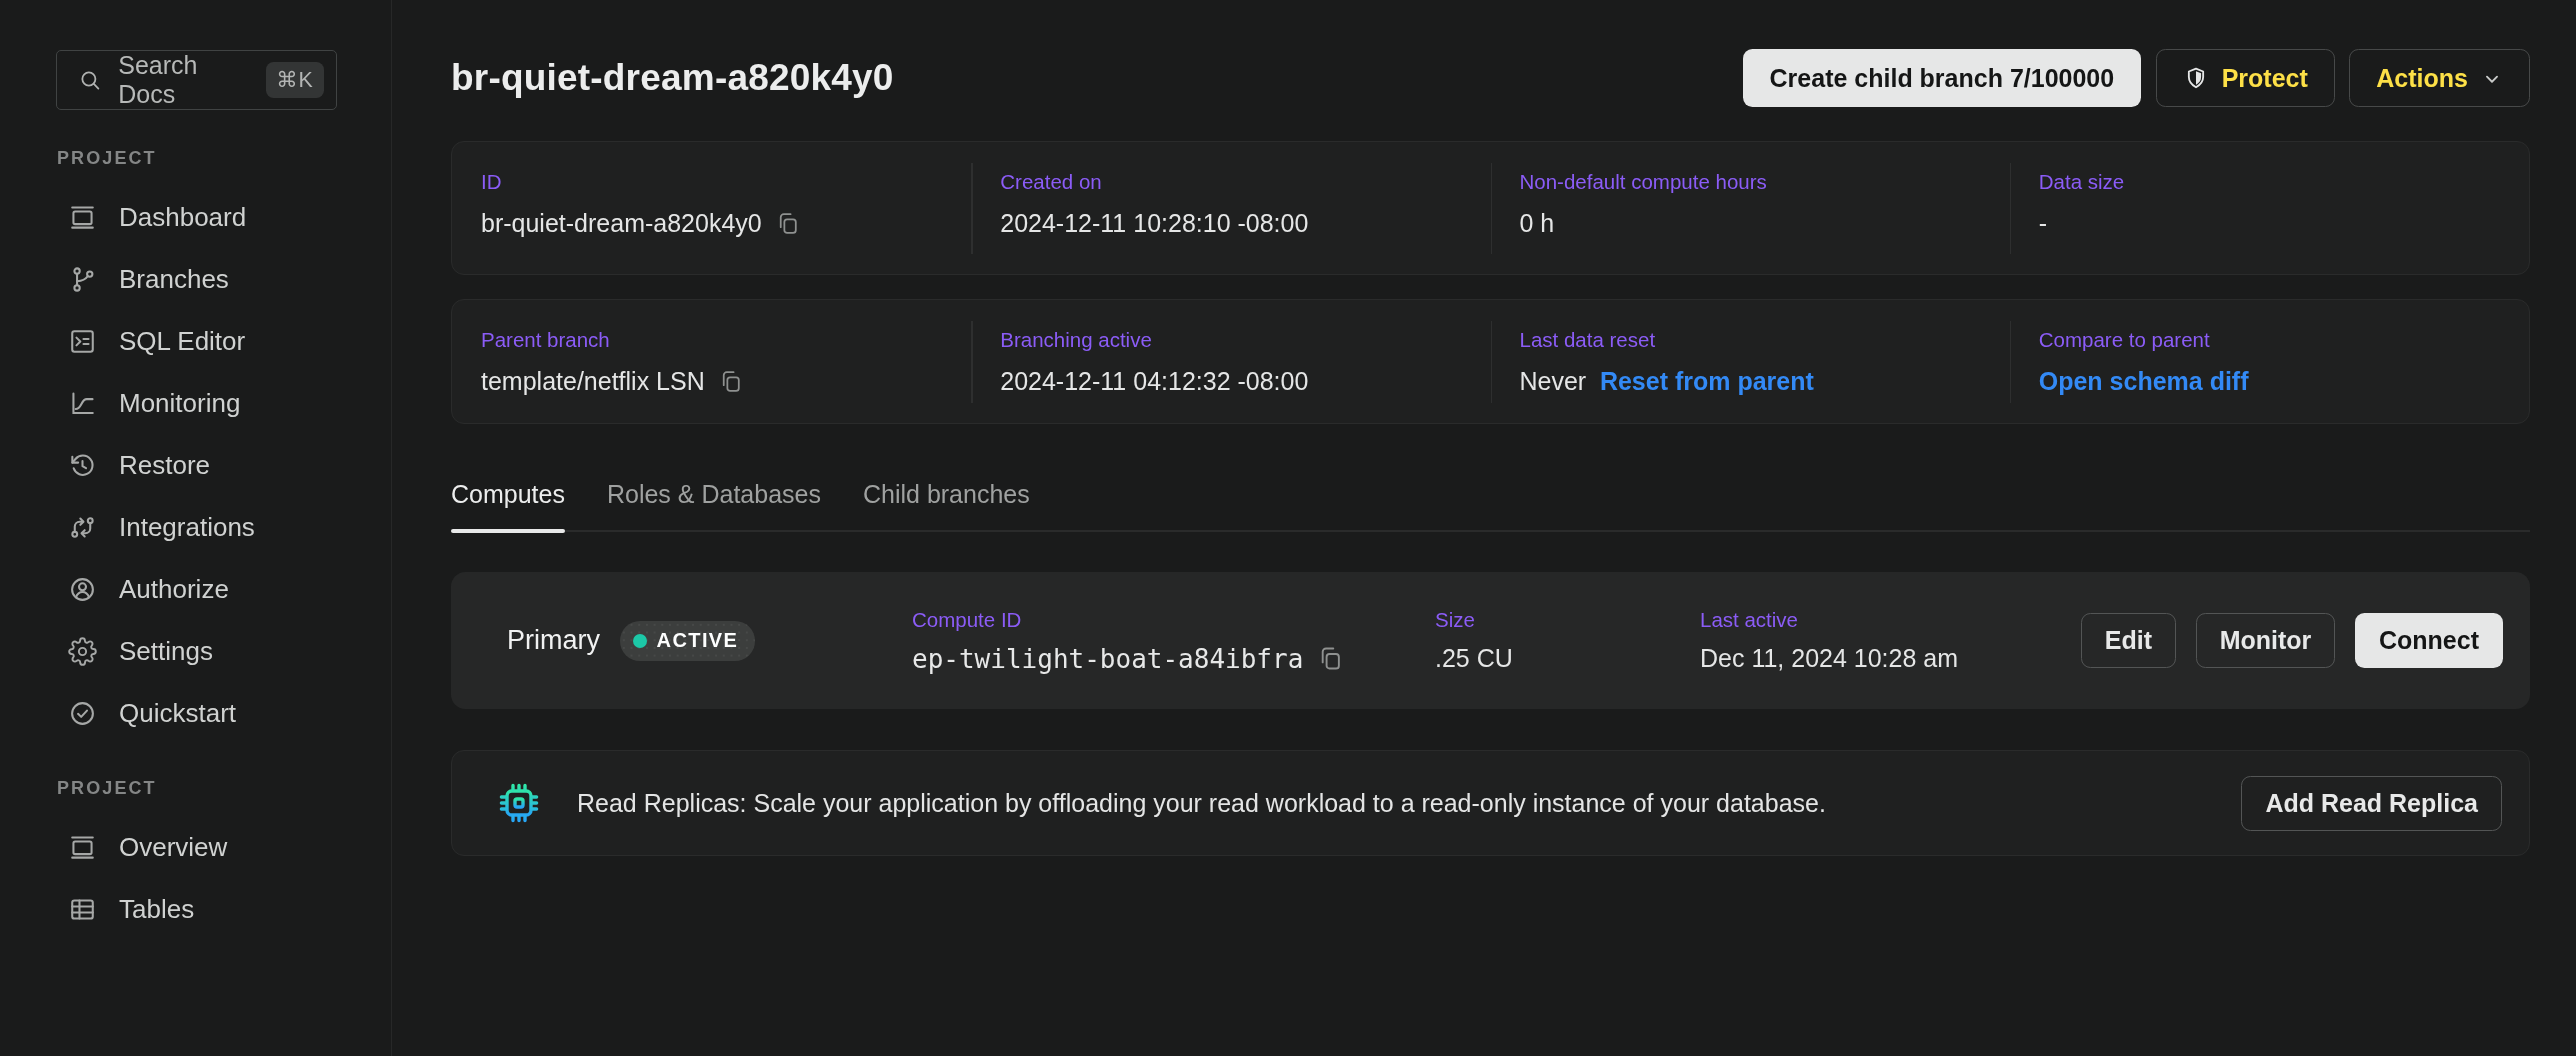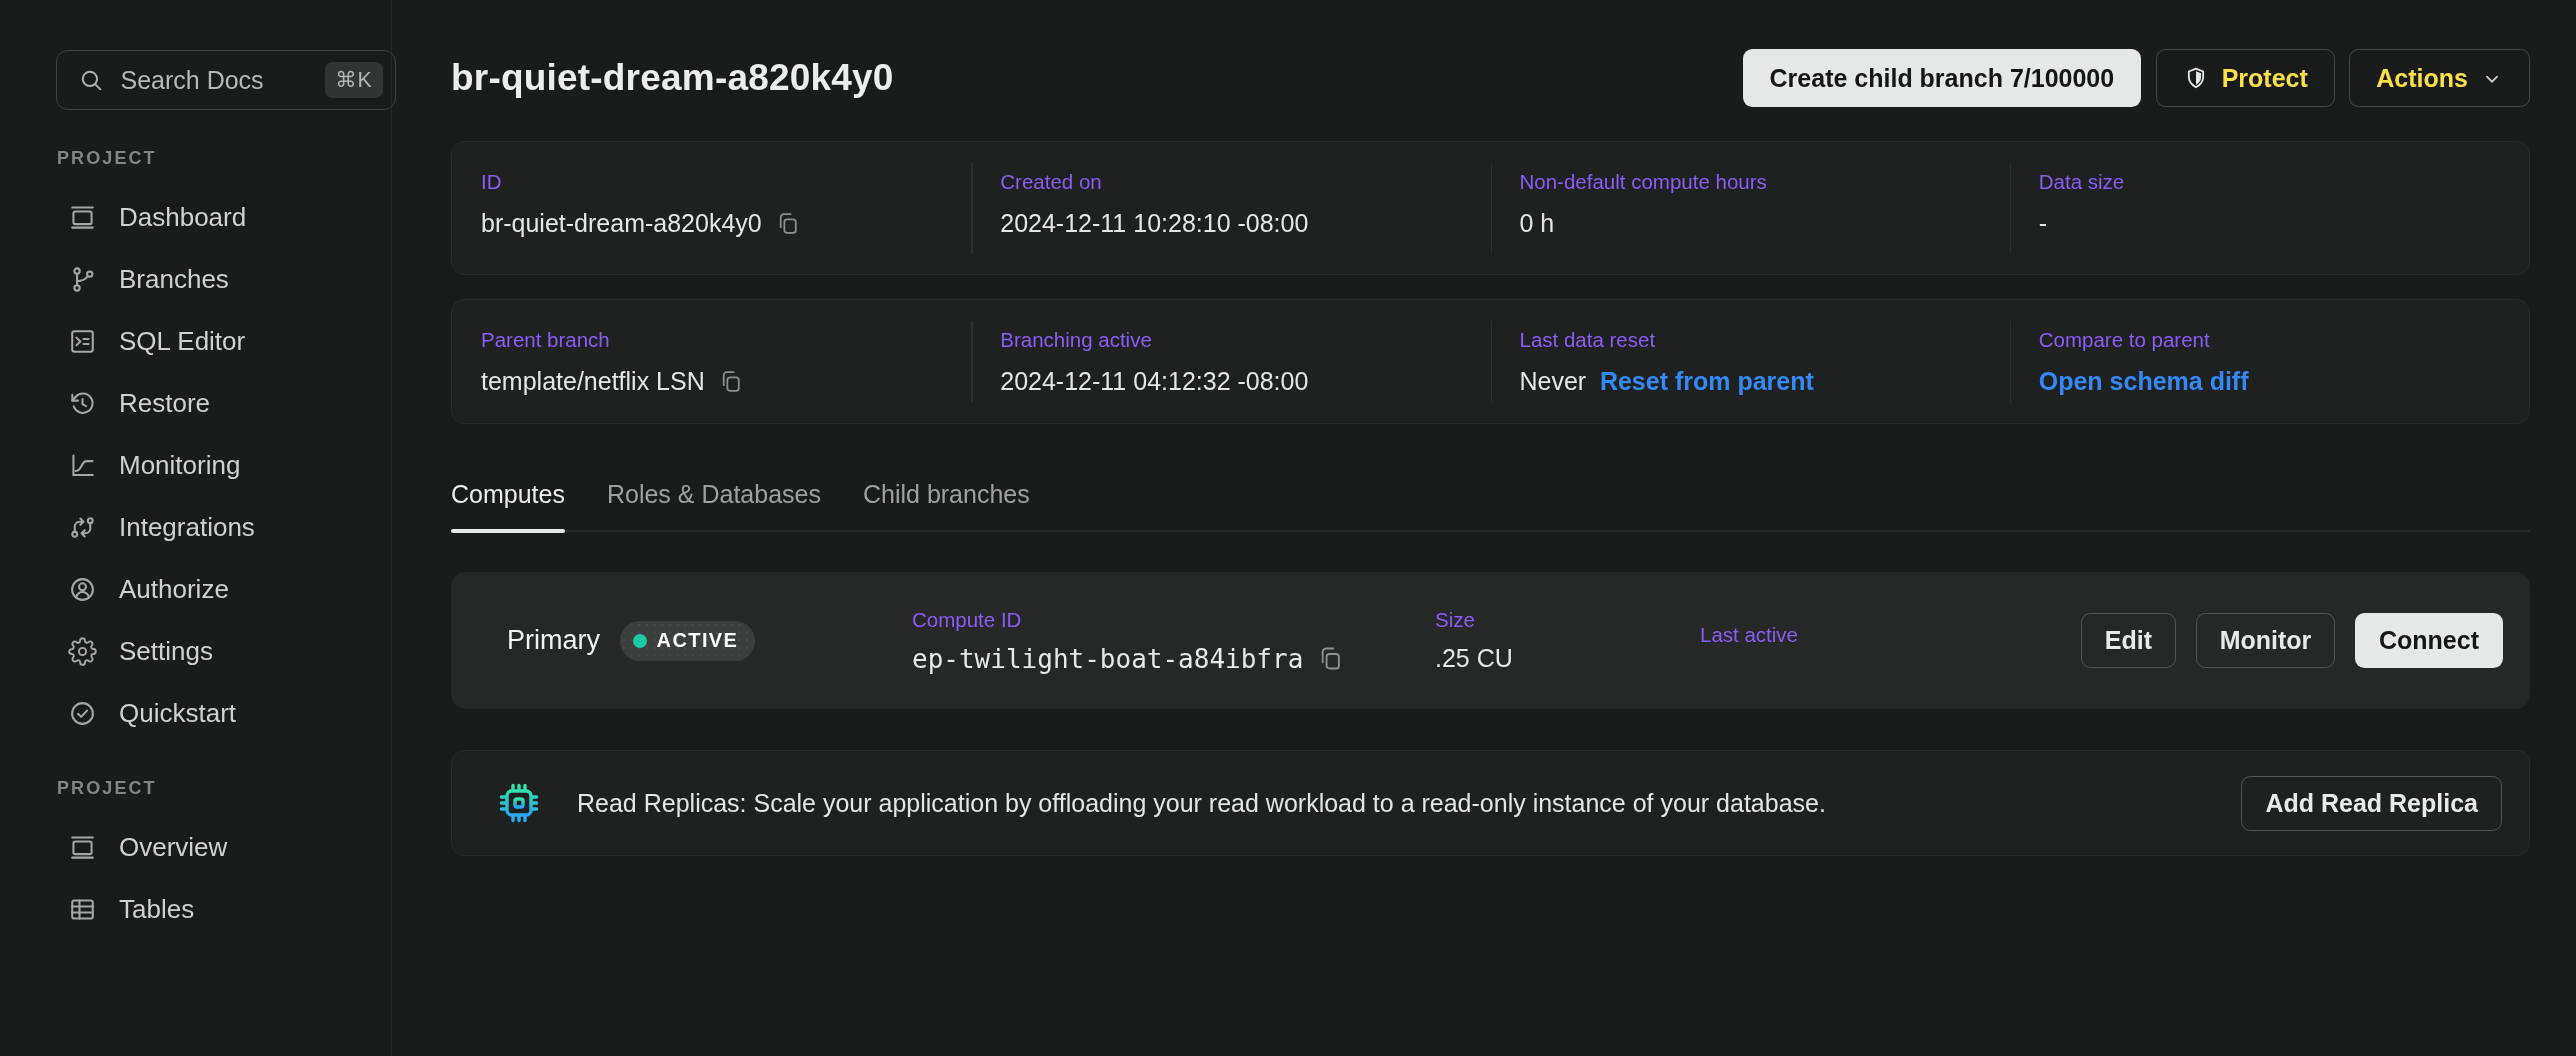--- a/index.html
+++ b/index.html
@@ -2,22 +2,22 @@
 <html style="font-size:13.7px"><head>
 <meta charset="utf-8">
 <style>
   html,body{margin:0;padding:0;background:#141515;}
   body{width:2576px;height:1056px;position:relative;overflow:hidden;
        font-family:"Liberation Sans",sans-serif;-webkit-font-smoothing:antialiased;}
   .app{position:absolute;inset:0;background:#1a1b1b;display:flex;}
 
   
   .sidebar{width:392px;min-width:392px;height:100%;border-right:1.7px solid #272828;box-sizing:border-box;}
-  .searchbox{margin:50px 0 0 56px;width:340px;height:60px;box-sizing:border-box;
-    border:1.7px solid #404343;border-radius:12px;display:flex;align-items:center;gap:17px;
+  .searchbox{margin:50px 0 0 56px;width:281px;height:60px;box-sizing:border-box;
+    border:1.7px solid #404343;border-radius:5px;display:flex;align-items:center;gap:17px;
     padding:0 12px 0 20.5px;color:#b7b9b8;font-size:25px;cursor:pointer;}
   .searchbox .kbd{margin-left:auto;background:#333535;border-radius:7.7px;padding:5.1px 10.3px;
     font-size:21.4px;color:#b3b5b4;letter-spacing:0.9px;}
   .nav{margin-top:38px;}
   .nav-section-label{margin:0 0 17px 57px;font-size:18px;font-weight:700;letter-spacing:2.1px;color:#848686;}
   .nav-item{display:flex;align-items:center;gap:22px;height:62px;padding-left:68px;
     color:#d0d2d1;font-size:26px;cursor:pointer;}
   .nav-item .icn{width:29px;height:29px;color:#a6a8a7;flex:0 0 29px;}
   .nav-gap{height:34px;}
   .icn svg{width:100%;height:100%;display:block;}
@@ -132,37 +132,37 @@
               <path d="M7 8.8l3.2 3.2L7 15.2"></path>
               <path d="M12.8 10h4.2"></path>
               <path d="M12.8 14h4.2"></path>
             </svg>
         </span>
         <span>SQL Editor</span>
       </div>
 
       <div class="nav-item">
         <span class="icn">
+          <svg viewBox="0 0 24 24" fill="none" stroke="currentColor" stroke-width="1.7" stroke-linecap="round">
+              <path d="M4.5 3.8v16h16"></path>
+              <path d="M6.3 16.6c5.2 0 4.4-8.2 9.2-8.2h4.8"></path>
+            </svg>
+        </span>
+        <span>Monitoring</span>
+      </div>
+
+      <div class="nav-item">
+        <span class="icn">
           <svg viewBox="0 0 24 24" fill="none" stroke="currentColor" stroke-width="1.7" stroke-linecap="round" stroke-linejoin="round">
               <polyline points="3.6 4.8 3.6 9.6 8.4 9.6"></polyline>
               <path d="M4.7 14.3a8 8 0 1 0 1.5-7.7L3.6 9.6"></path>
               <polyline points="12 8.2 12 12.6 14.9 14.2"></polyline>
             </svg>
         </span>
         <span>Restore</span>
-      </div>
-
-      <div class="nav-item">
-        <span class="icn">
-          <svg viewBox="0 0 24 24" fill="none" stroke="currentColor" stroke-width="1.7" stroke-linecap="round">
-              <path d="M4.5 3.8v16h16"></path>
-              <path d="M6.3 16.6c5.2 0 4.4-8.2 9.2-8.2h4.8"></path>
-            </svg>
-        </span>
-        <span>Monitoring</span>
       </div>
 
       <div class="nav-item">
         <span class="icn">
           <svg viewBox="0 0 24 24" fill="none" stroke="currentColor" stroke-width="1.7" stroke-linecap="round" stroke-linejoin="round">
               <circle cx="5.6" cy="17.6" r="2"></circle>
               <circle cx="18.4" cy="6.4" r="2"></circle>
               <path d="M5.6 15.2v-4a4 4 0 0 1 4-4h2.6"></path>
               <polyline points="10.2 4.6 12.8 7.2 10.2 9.8"></polyline>
               <path d="M18.4 8.8v4a4 4 0 0 1-4 4h-2.6"></path>
@@ -351,20 +351,23 @@
         </div>
       </div>
       <div class="c-col c-size">
         <div class="f-label">Size</div>
         <div class="f-value">
             <span>.25 CU</span>
           </div>
       </div>
       <div class="c-col c-last">
         <div class="f-label">Last active</div>
+        <div class="f-value">
+            <span>Dec 11, 2024 10:28 am</span>
+          </div>
       </div>
       <div class="c-buttons">
         <button class="btn-sm outline">Edit</button>
         <button class="btn-sm outline">Monitor</button>
         <button class="btn-sm light">Connect</button>
       </div>
     </div>
 
     <div class="card banner">
       <span class="chip-icn">

